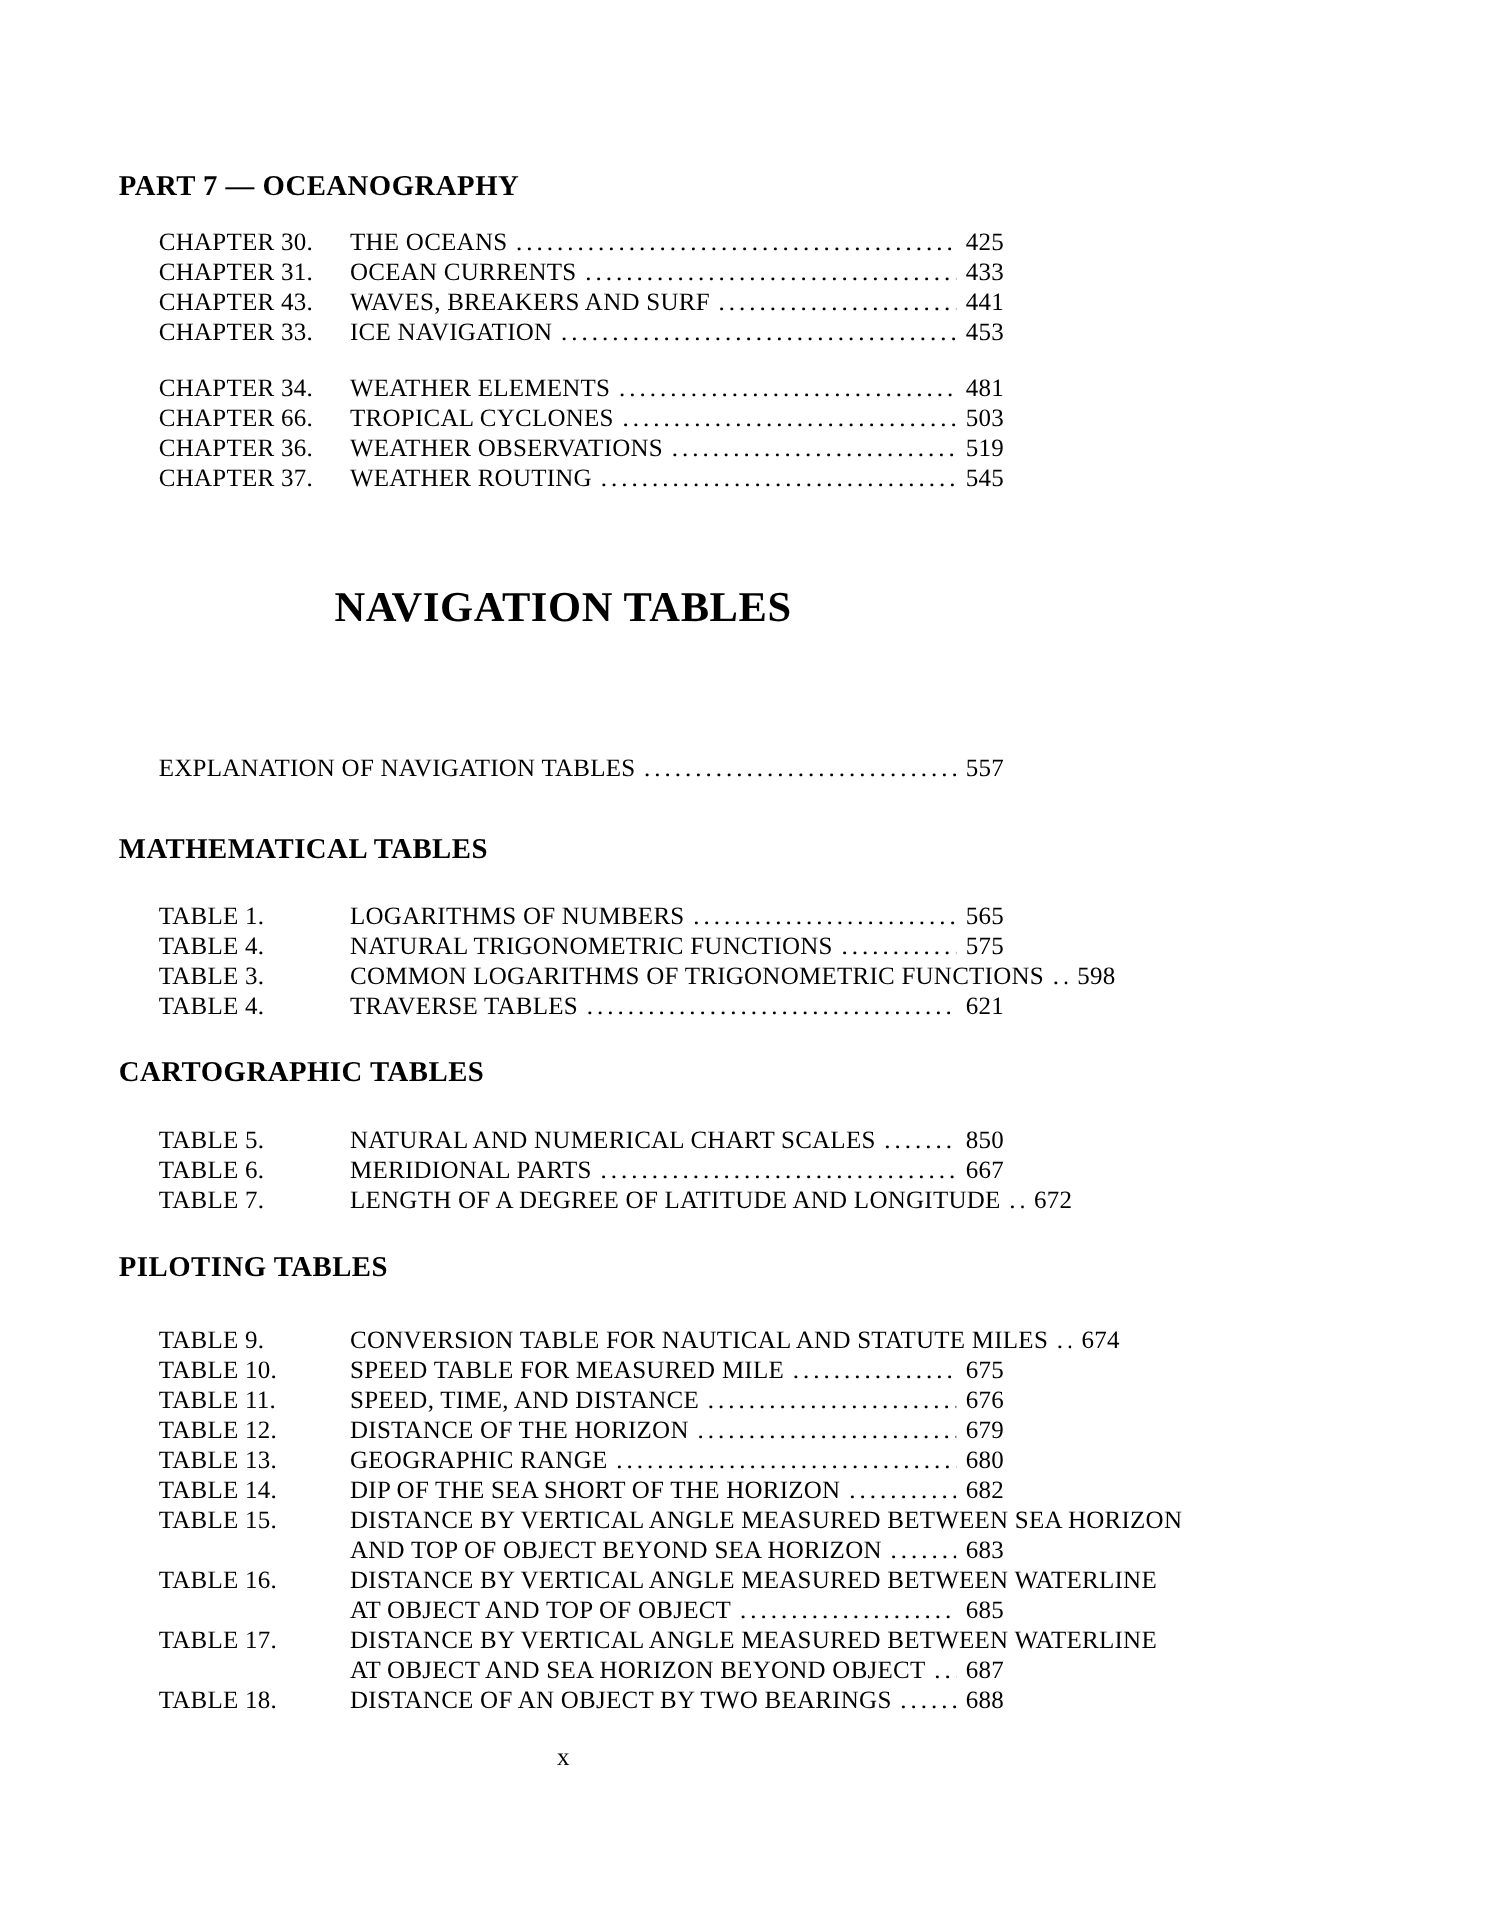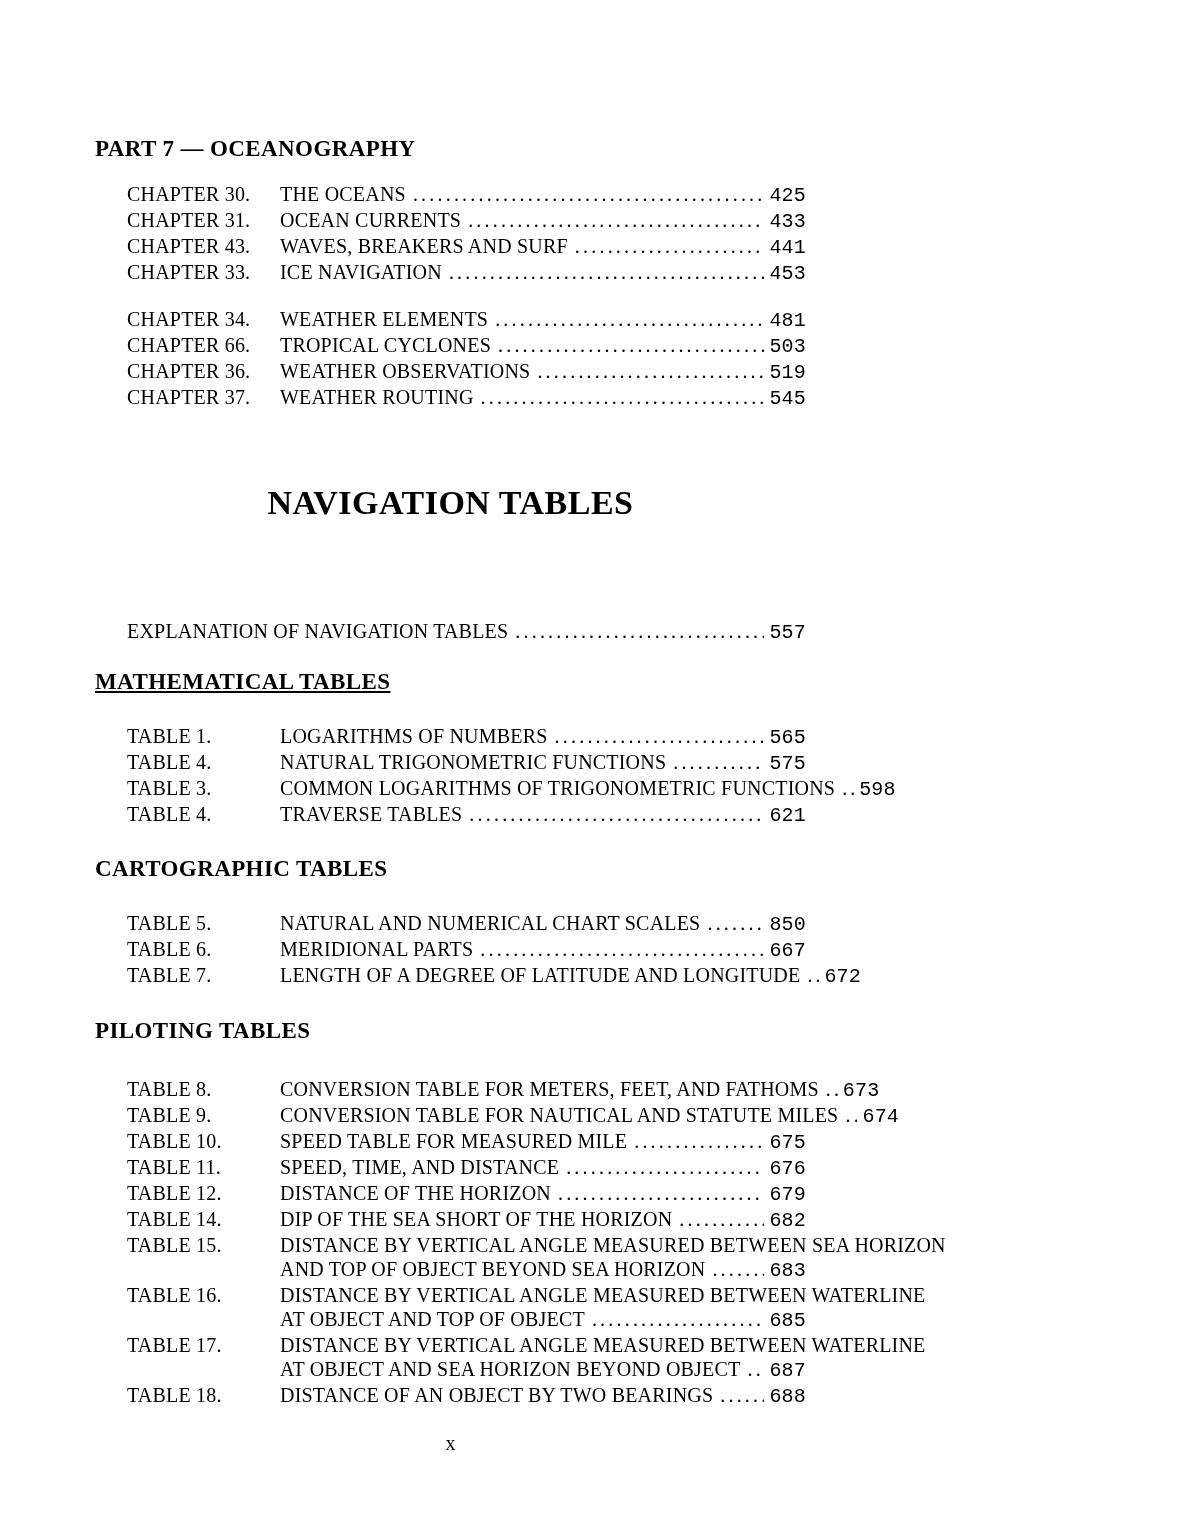--- a/index.html
+++ b/index.html
@@ -59,34 +59,33 @@
     margin: 0 5px 0 7px;
     min-width: 12px;
   }
   .dot-leader::after {
     content: "................................................................................................................................................................";
     letter-spacing: 3.2px;
   }
   .entry-page {
     flex: 0 0 auto;
     min-width: 36px;
-    text-align: left;
-    white-space: nowrap;
-    font-family: Liberation Mono, monospace;
+    text-align: center;
+    white-space: nowrap;
   }
   .footer {
     margin-top: 22px;
     text-align: center;
     font-size: 20px;
     line-height: 24px;
   }
   
   .mt19 { margin-top: 19px; }
   .mt21 { margin-top: 21px; }
-  .mt23 { margin-top: 23px; text-decoration: underline; }
+  .mt23 { margin-top: 38px; }
   .mt27 { margin-top: 27px; }
   .mt28 { margin-top: 28px; }
   .mt32 { margin-top: 32px; }
   .mt33 { margin-top: 33px; }
   .mt96 { margin-top: 96px; }
 </style>
 </head>
 <body>
 
 <div class="page">
@@ -211,26 +210,20 @@
         <span class="dot-leader"></span>
         <span class="entry-page">672</span>
       </div>
     </div>
   </section>
 
   <section>
     <h2 class="section-heading mt28">PILOTING TABLES</h2>
     <div class="entries mt32">
       <div class="entry-row">
-        <span class="entry-label">TABLE 8.</span>
-        <span class="entry-title">CONVERSION TABLE FOR METERS, FEET, AND FATHOMS</span>
-        <span class="dot-leader"></span>
-        <span class="entry-page">673</span>
-      </div>
-      <div class="entry-row">
         <span class="entry-label">TABLE 9.</span>
         <span class="entry-title">CONVERSION TABLE FOR NAUTICAL AND STATUTE MILES</span>
         <span class="dot-leader"></span>
         <span class="entry-page">674</span>
       </div>
       <div class="entry-row">
         <span class="entry-label">TABLE 10.</span>
         <span class="entry-title">SPEED TABLE FOR MEASURED MILE</span>
         <span class="dot-leader"></span>
         <span class="entry-page">675</span>
@@ -241,20 +234,26 @@
         <span class="dot-leader"></span>
         <span class="entry-page">676</span>
       </div>
       <div class="entry-row">
         <span class="entry-label">TABLE 12.</span>
         <span class="entry-title">DISTANCE OF THE HORIZON</span>
         <span class="dot-leader"></span>
         <span class="entry-page">679</span>
       </div>
       <div class="entry-row">
+        <span class="entry-label">TABLE 13.</span>
+        <span class="entry-title">GEOGRAPHIC RANGE</span>
+        <span class="dot-leader"></span>
+        <span class="entry-page">680</span>
+      </div>
+      <div class="entry-row">
         <span class="entry-label">TABLE 14.</span>
         <span class="entry-title">DIP OF THE SEA SHORT OF THE HORIZON</span>
         <span class="dot-leader"></span>
         <span class="entry-page">682</span>
       </div>
 
       <div class="entry-row">
         <span class="entry-label">TABLE 15.</span>
         <span class="entry-title">DISTANCE BY VERTICAL ANGLE MEASURED BETWEEN SEA HORIZON</span>
       </div>

